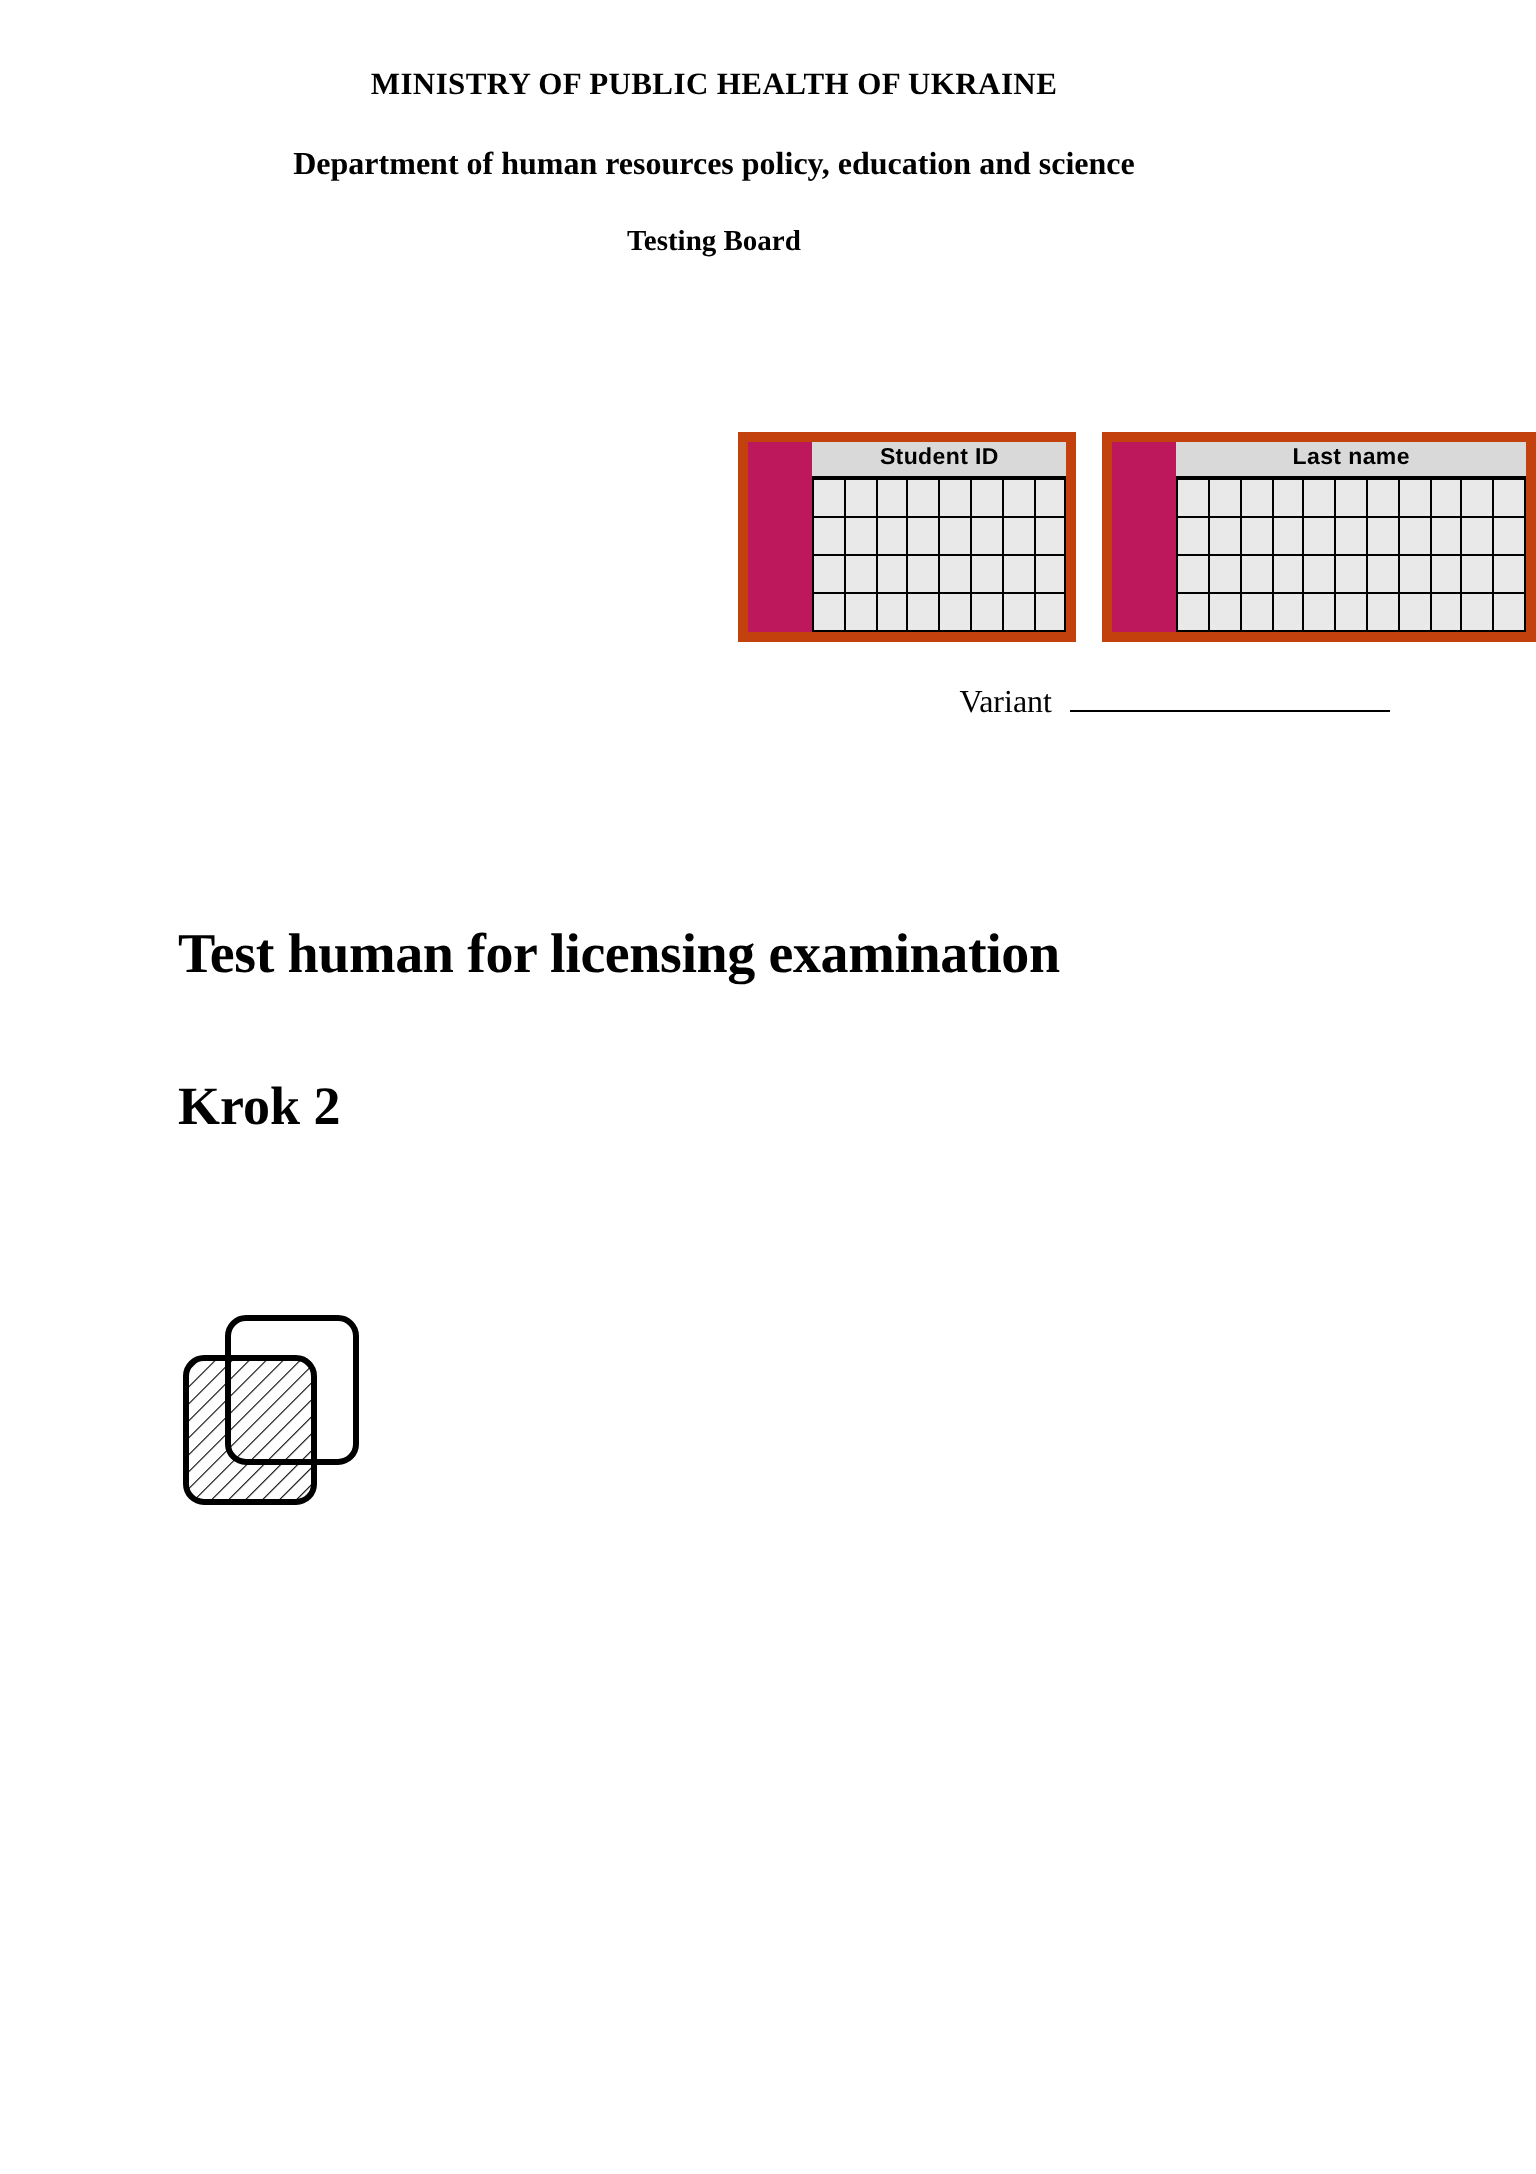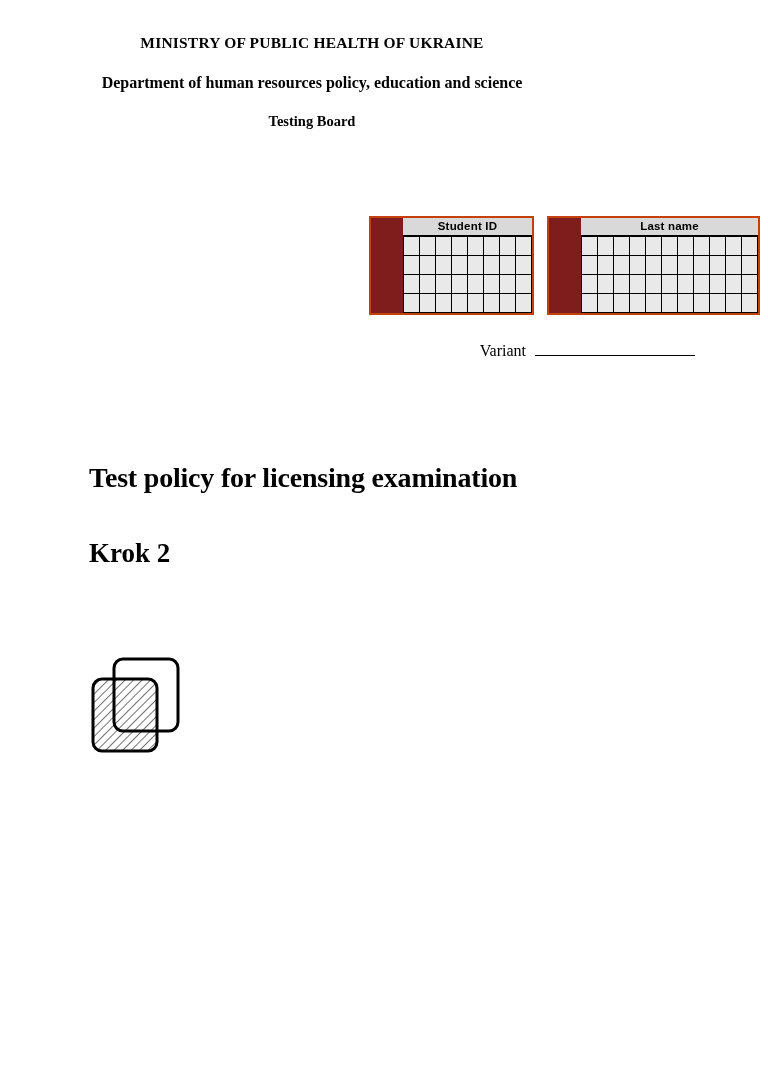--- a/index.html
+++ b/index.html
@@ -23,20 +23,21 @@
     box-sizing: border-box;
   }
 
   
   .header-block {
     position: absolute;
     top: 34px;
     left: 0;
     width: 624px;
     text-align: center;
+    padding-left: 45px;
   }
   .header-line-1 {
     font-size: 15.5px;
     font-weight: bold;
     letter-spacing: 0.2px;
     margin: 0 0 22px 0;
   }
   .header-line-2 {
     font-size: 16px;
     font-weight: bold;
@@ -50,22 +51,22 @@
 
   
   .grids {
     position: absolute;
     top: 216px;
     left: 369px;
     display: flex;
     align-items: flex-start;
   }
   .grid-block {
-    border: 2px solid #c2410c;
-    background: #7f1d1d;
+    border: 5px solid #c2410c;
+    background: #be185d;
     box-sizing: content-box;
     padding-left: 32px;
   }
   .grid-title {
     font-family: "Liberation Sans", sans-serif;
     font-size: 11.5px;
     font-weight: bold;
     text-align: center;
     background: #d9d9d9;
     border-bottom: 1px solid #000;
@@ -275,21 +276,21 @@
       </table>
     </div>
 
   </div>
 
   <div class="variant-row">
     <span class="variant-label">Variant</span>
     <span class="variant-rule"></span>
   </div>
 
-  <div class="main-title">Test policy for licensing examination</div>
+  <div class="main-title">Test human for licensing examination</div>
   <div class="sub-title-1">Krok 2</div>
 
   <div class="mark">
     <svg width="92" height="105" viewBox="0 0 92 105" xmlns="http://www.w3.org/2000/svg">
       <defs>
         <pattern id="hatch" width="6" height="6" patternTransform="rotate(45)" patternUnits="userSpaceOnUse">
           <line x1="0" y1="0" x2="0" y2="6" stroke="#000" stroke-width="1.1"></line>
         </pattern>
       </defs>
       <rect x="24" y="4" width="64" height="72" rx="9" ry="9" fill="#ffffff" stroke="#000" stroke-width="3"></rect>

